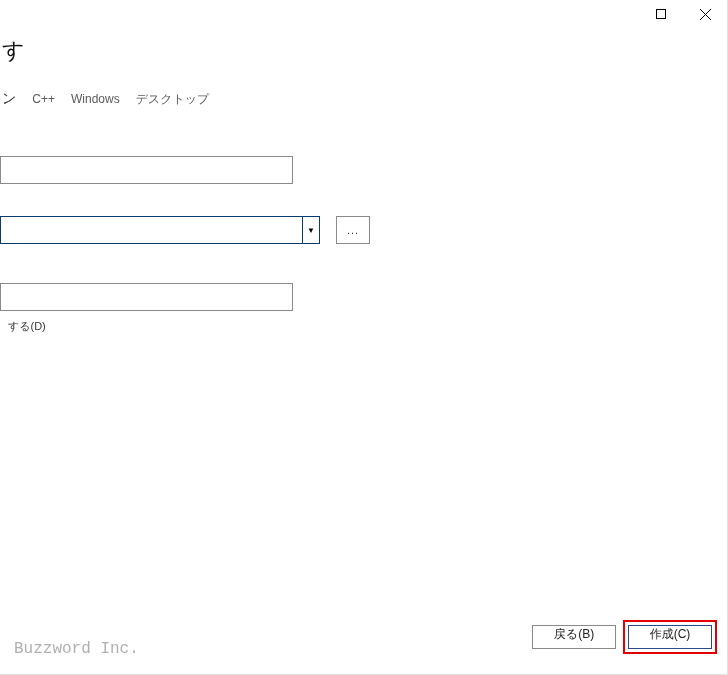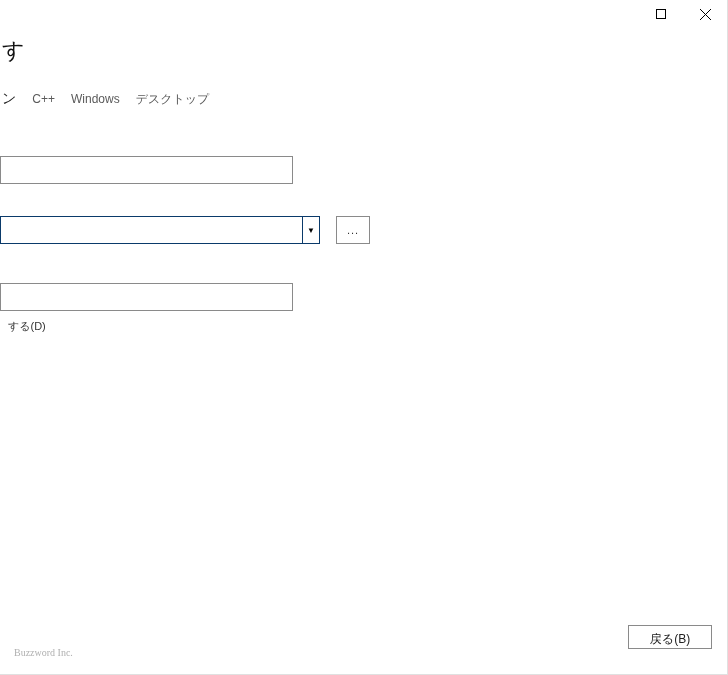--- a/index.html
+++ b/index.html
@@ -129,38 +129,38 @@
       bottom: 25px;
       display: flex;
       gap: 12px;
     }
     .btn {
       width: 84px;
       height: 24px;
       border: 1px solid #8a8a8a;
       background: #fff;
       display: flex;
-      align-items: flex-end;
+      align-items: flex-start;
       justify-content: center;
       font-size: 12px;
       cursor: pointer;
       color: #222;
     }
     .btn.primary-outline {
       outline: 2px solid #e40000;
       outline-offset: 3px;
       border: 1px solid #2a4a8a;
     }
     .watermark {
       position: absolute;
       left: 14px;
       bottom: 16px;
-      font-size: 10px;
+      font-size: 16px;
       color: #b0b0b0;
-      font-family: Liberation Serif, serif;
+      font-family: Liberation Mono, monospace;
     }
   </style>
 </head>
 <body>
 
 <div class="titlebar">
   <div class="titlebar-btn">
     <svg width="10" height="10" viewBox="0 0 10 10">
       <rect x="0.5" y="0.5" width="9" height="9" fill="none" stroke="#000" stroke-width="1"></rect>
     </svg>
@@ -195,15 +195,18 @@
 </div>
 
 <input type="text" class="field-input field3" value="" style="">
 
 <div class="small-label">する(D)</div>
 
 <div class="footer-buttons">
   <div class="btn">
     <span>戻る(B)</span>
   </div>
+  <div class="btn primary-outline">
+    <span>作成(C)</span>
+  </div>
 </div>
 
 <div class="watermark">Buzzword Inc.</div>
 
 </body></html>

